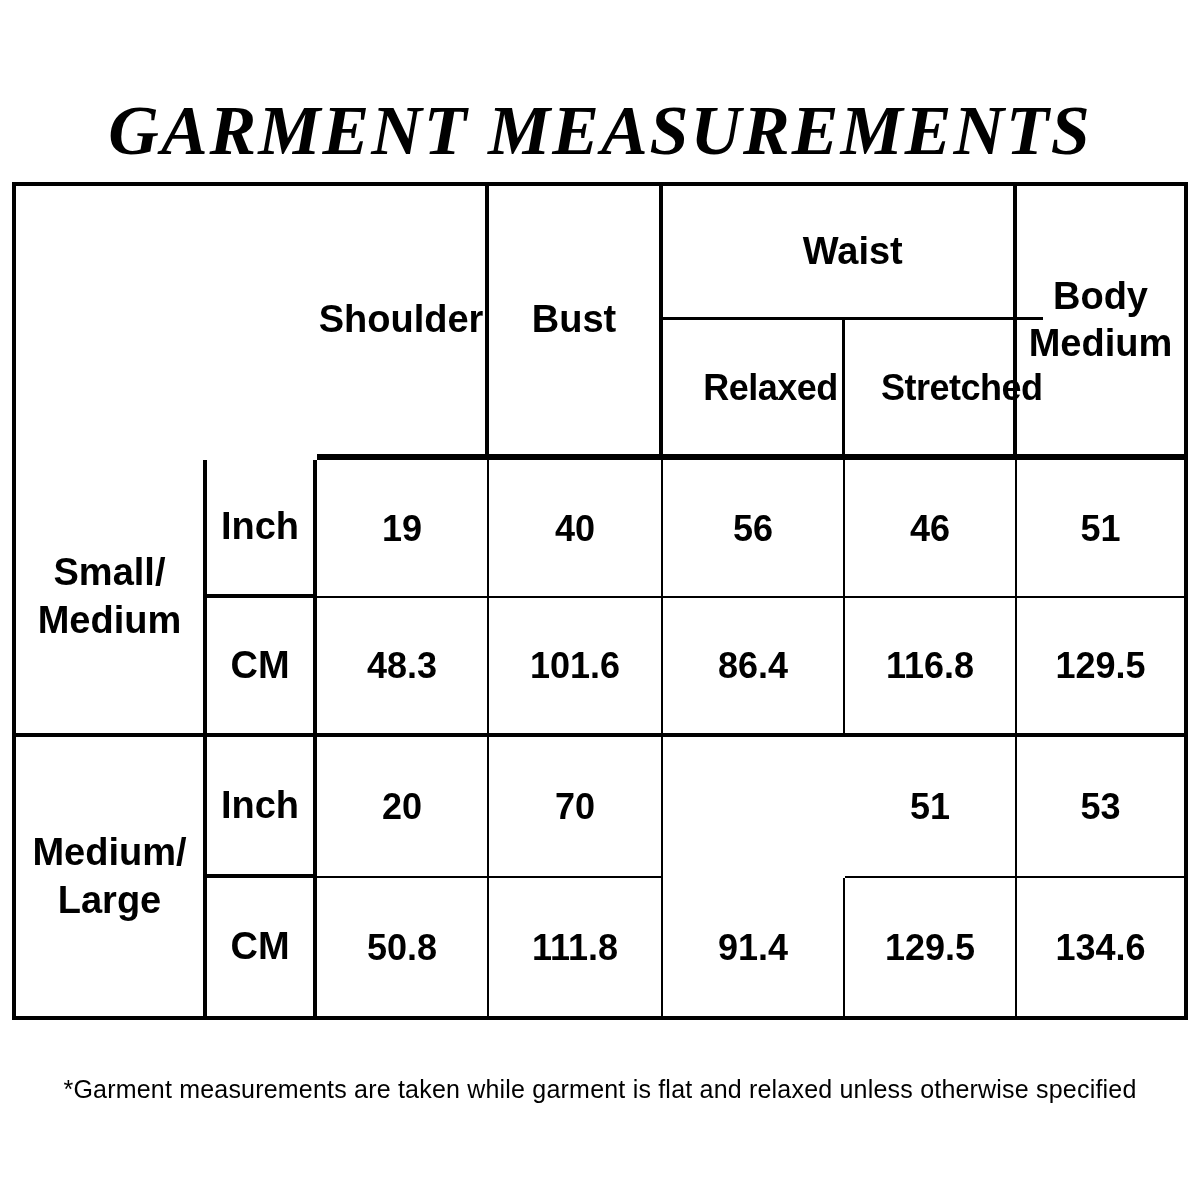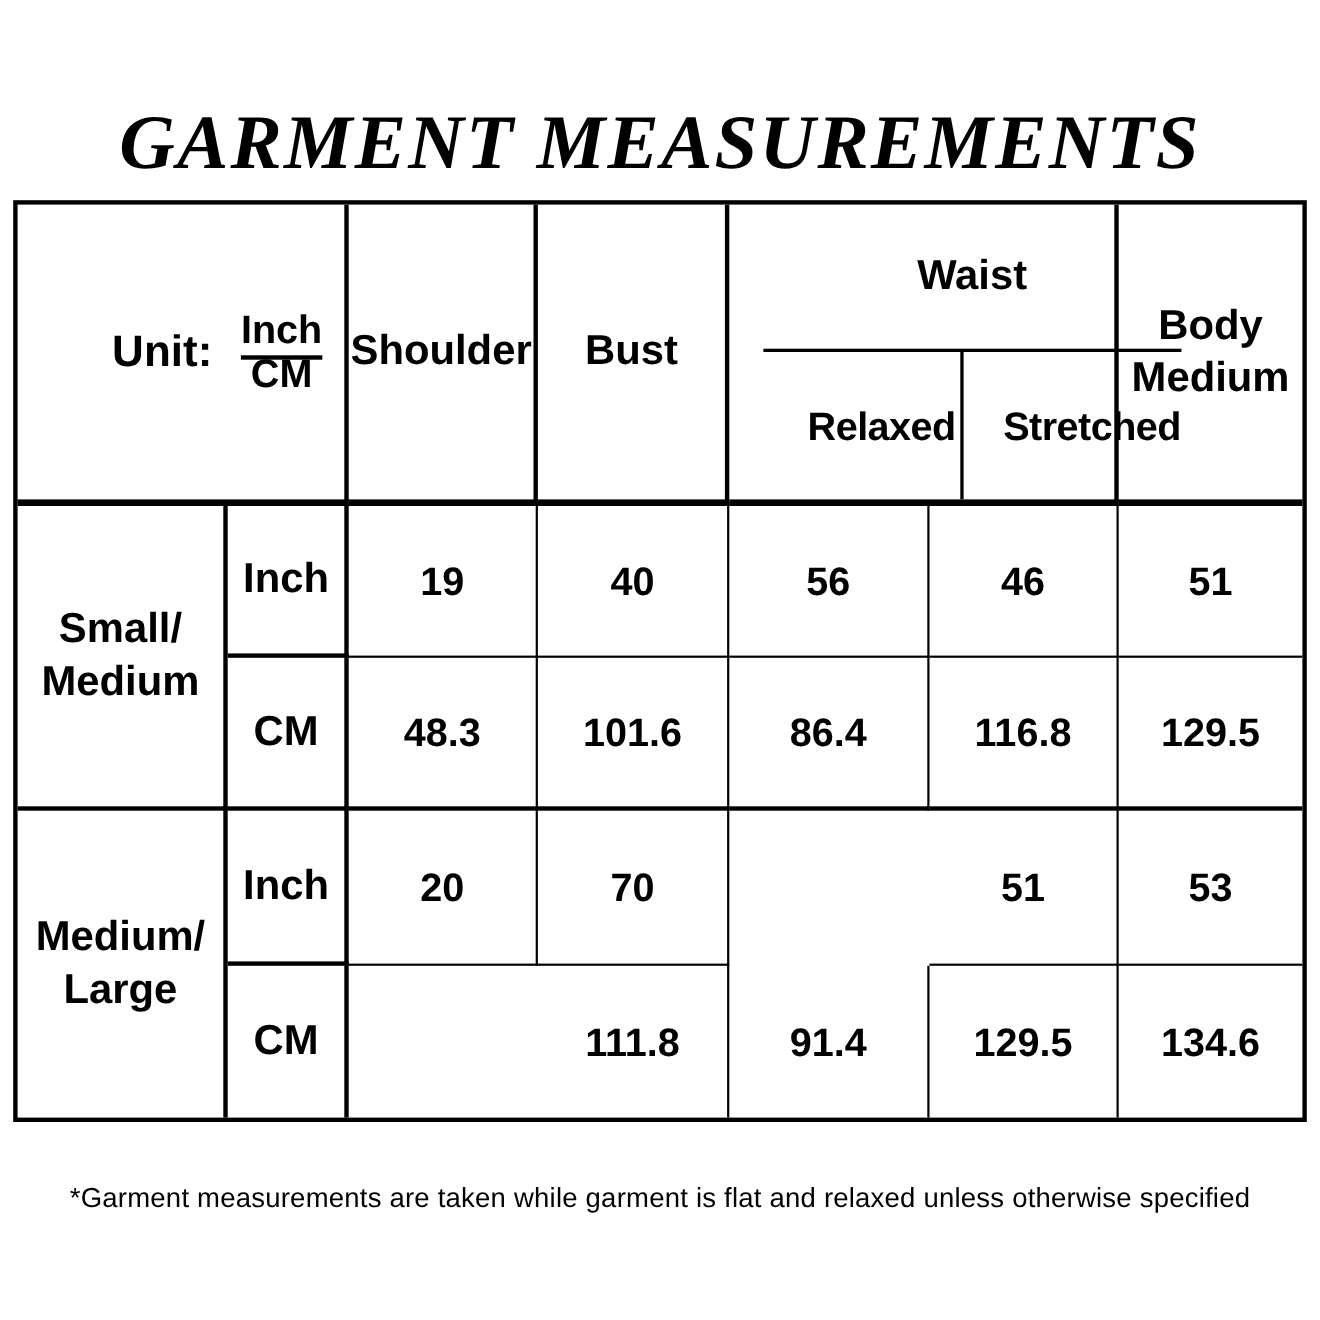--- a/index.html
+++ b/index.html
@@ -54,21 +54,20 @@
   .unit-label{font-weight:bold;font-size:40px;margin-right:6px;}
   .fraction{width:114px;text-align:center;font-weight:bold;font-size:36px;line-height:1.1;}
   .fraction .fr-top{border-bottom:4px solid #000;padding:0 0 3px 0;}
   .fraction .fr-bottom{padding-top:3px;}
   
   .waist-grp{
     grid-column:5/7;grid-row:1;
     display:grid;box-sizing:border-box;
     grid-template-columns:182px 1fr;
     grid-template-rows:134px 1fr;
-    padding-left:31px;
   }
   .waist-label{grid-column:1/3;grid-row:1;}
   
   .p-shoulder{grid-column:3;grid-row:1;}
   .p-bust{grid-column:4;grid-row:1;}
   .p-bodylen{grid-column:7;grid-row:1;}
   .p-size1{grid-column:1;grid-row:2/4;}
   .p-size2{grid-column:1;grid-row:4/6;}
   .r2{grid-row:2;}.r3{grid-row:3;}.r4{grid-row:4;}.r5{grid-row:5;}
   .c2{grid-column:2;}.c3{grid-column:3;}.c4{grid-column:4;}
@@ -80,27 +79,20 @@
     white-space:nowrap;letter-spacing:0.2px;
   }
 </style>
 </head>
 <body>
 
 <div class="title">GARMENT MEASUREMENTS</div>
 
 <div class="tbl">
 
-  <div class="unit-cell br4 bb6">
-    <span class="unit-label">Unit:</span>
-    <span class="fraction">
-      <span class="fr-top">Inch</span>
-      <span class="fr-bottom">CM</span>
-    </span>
-  </div>
 
   <div class="cell p-shoulder br4 bb6">Shoulder</div>
   <div class="cell p-bust br4 bb6">Bust</div>
 
   <div class="waist-grp br4 bb6">
     <div class="cell waist-label bb3">Waist</div>
     <div class="cell sub br3">Relaxed</div>
     <div class="cell sub">Stretched</div>
   </div>
 
@@ -139,20 +131,21 @@
     </div>
   </div>
 
   <div class="cell c2 r4 br4 bb4">Inch</div>
   <div class="cell val c3 r4 br2 bb2">20</div>
   <div class="cell val c4 r4 br2 bb2">70</div>
   <div class="cell val c6 r4 br2 bb2">51</div>
   <div class="cell val c7 r4 bb2">53</div>
 
   <div class="cell c2 r5 br4">CM</div>
+  <div class="cell val c3 r5 br2">50.8</div>
   <div class="cell val c4 r5 br2">111.8</div>
   <div class="cell val c5 r5 br2">91.4</div>
   <div class="cell val c6 r5 br2">129.5</div>
   <div class="cell val c7 r5">134.6</div>
 
 </div>
 
 <div class="footnote">*Garment measurements are taken while garment is flat and relaxed unless otherwise specified</div>
 
 </body></html>

